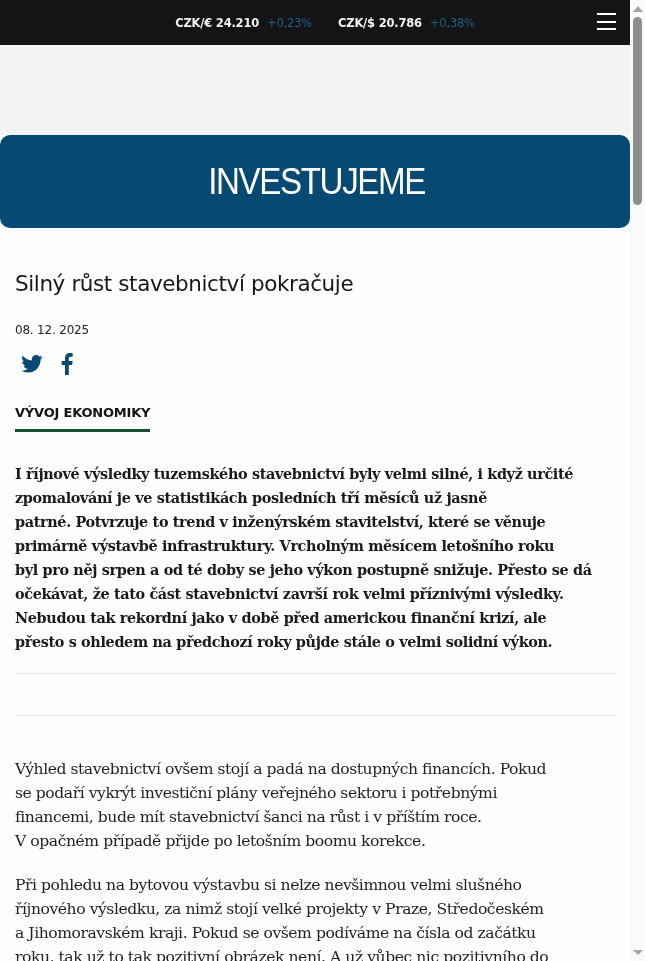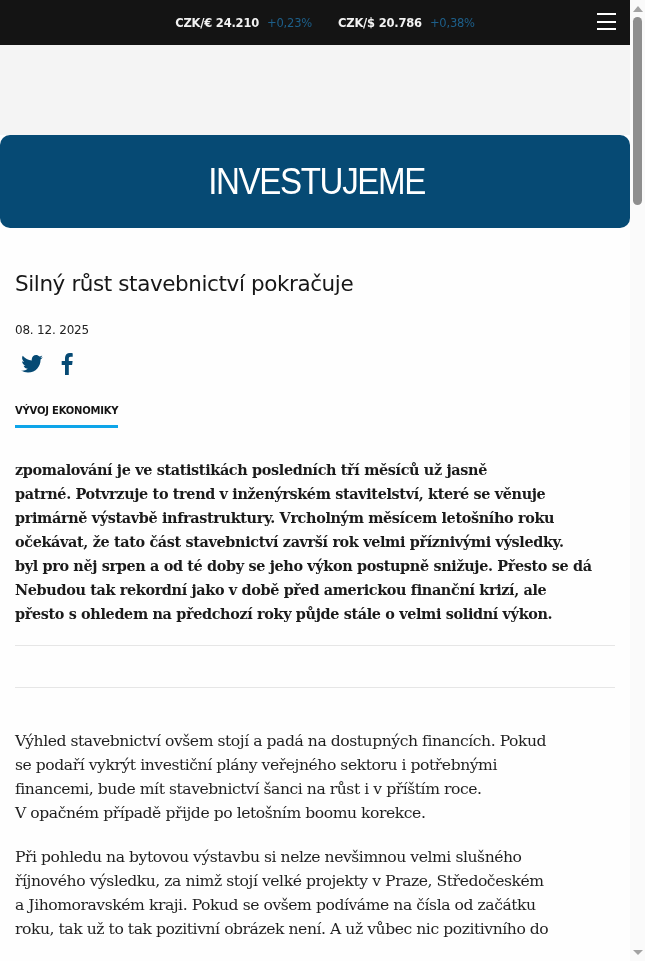--- a/index.html
+++ b/index.html
@@ -21,21 +21,21 @@
 
     .brand-bar { height: 93px; background: #064a74; display: flex; align-items: center; justify-content: center; border-radius: 10px; }
     .brand-logo { color: #ffffff; font-family: "Liberation Sans", sans-serif; font-size: 36px; letter-spacing: -1.5px; transform: scaleX(0.92); font-weight: 400; padding-left: 4px; }
 
     .content { padding: 0 15px; }
     .title { font-family: "DejaVu Sans", sans-serif; font-size: 21.5px; font-weight: 400; letter-spacing: -0.4px; margin-top: 41px; color: #171717; line-height: 30px; }
     .date { font-size: 12px; margin-top: 24px; color: #222; letter-spacing: -0.2px; }
     .share { display: flex; gap: 18px; margin-top: 16px; padding-left: 6px; align-items: center; }
     .share svg { display: block; }
 
-    .category { margin-top: 30px; display: inline-block; font-size: 10px; font-weight: 700; letter-spacing: -0.2px; color: #141414; padding-bottom: 9px; border-bottom: 3px solid #0ea5e9; cursor: pointer; }
+    .category { margin-top: 30px; display: inline-block; font-size: 13px; font-weight: 700; letter-spacing: -0.2px; color: #141414; padding-bottom: 9px; border-bottom: 3px solid #14532d; cursor: pointer; }
 
     .lead { margin-top: 30px; font-family: "DejaVu Serif", serif; font-weight: 700; font-size: 14.4px; line-height: 24px; color: #1a1a1a; letter-spacing: -0.35px; }
     .divider { height: 1px; background: #e6e6e6; margin-top: 19px; }
     .divider2 { height: 1px; background: #e6e6e6; margin-top: 41px; }
 
     .body-text { font-family: "DejaVu Serif", serif; font-size: 15.6px; line-height: 24px; color: #1f1f1f; letter-spacing: -0.45px; }
     .p1 { margin-top: 41px; }
     .p2 { margin-top: 20px; }
 
     
@@ -86,25 +86,26 @@
       <span>
         <svg width="12" height="22" viewBox="0 0 12 22">
           <path fill="#064a74" d="M7.8 22V12h3.3l.5-3.9H7.8V5.6c0-1.1.3-1.9 1.9-1.9h2V.2C11.4.1 10.2 0 8.9 0 6 0 4 1.8 4 5.1v3H.7V12H4v10h3.8z"></path>
         </svg>
       </span>
     </div>
 
     <div class="category">VÝVOJ EKONOMIKY</div>
 
     <div class="lead">
+      <div>I říjnové výsledky tuzemského stavebnictví byly velmi silné, i když určité</div>
       <div>zpomalování je ve statistikách posledních tří měsíců už jasně</div>
       <div>patrné. Potvrzuje to trend v inženýrském stavitelství, které se věnuje</div>
       <div>primárně výstavbě infrastruktury. Vrcholným měsícem letošního roku</div>
+      <div>byl pro něj srpen a od té doby se jeho výkon postupně snižuje. Přesto se dá</div>
       <div>očekávat, že tato část stavebnictví završí rok velmi příznivými výsledky.</div>
-      <div>byl pro něj srpen a od té doby se jeho výkon postupně snižuje. Přesto se dá</div>
       <div>Nebudou tak rekordní jako v době před americkou finanční krizí, ale</div>
       <div>přesto s ohledem na předchozí roky půjde stále o velmi solidní výkon.</div>
     </div>
 
     <div class="divider"></div>
     <div class="divider2"></div>
 
     <div class="body-text p1">
       <div>Výhled stavebnictví ovšem stojí a padá na dostupných financích. Pokud</div>
       <div>se podaří vykrýt investiční plány veřejného sektoru i potřebnými</div>

